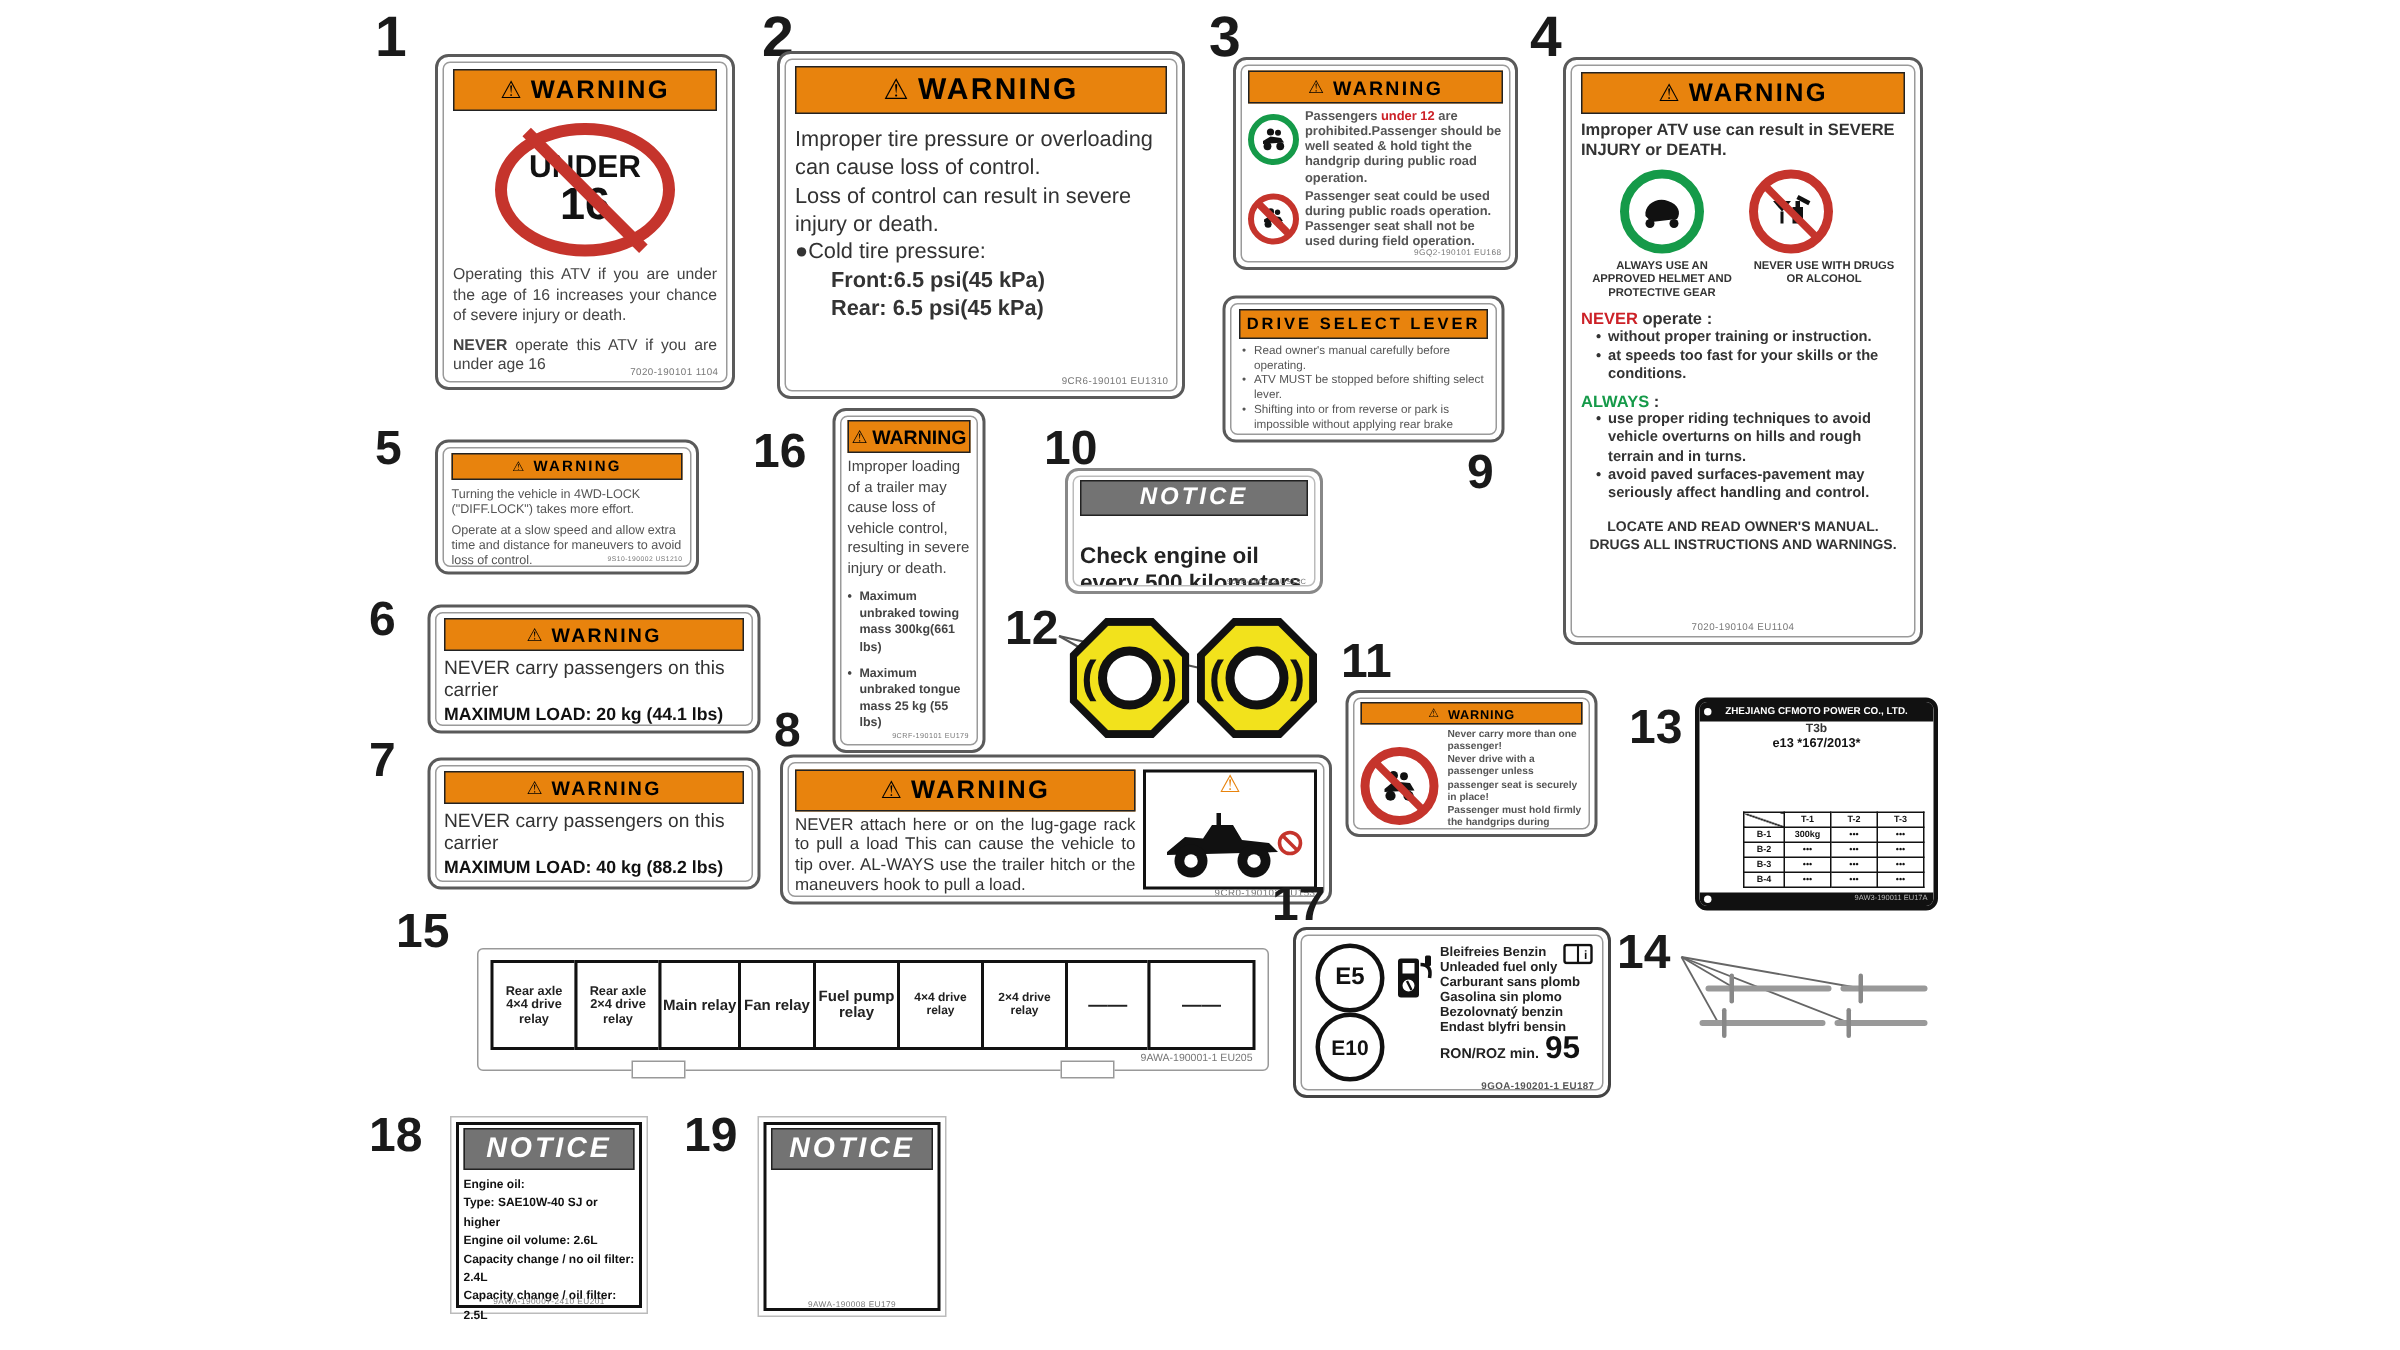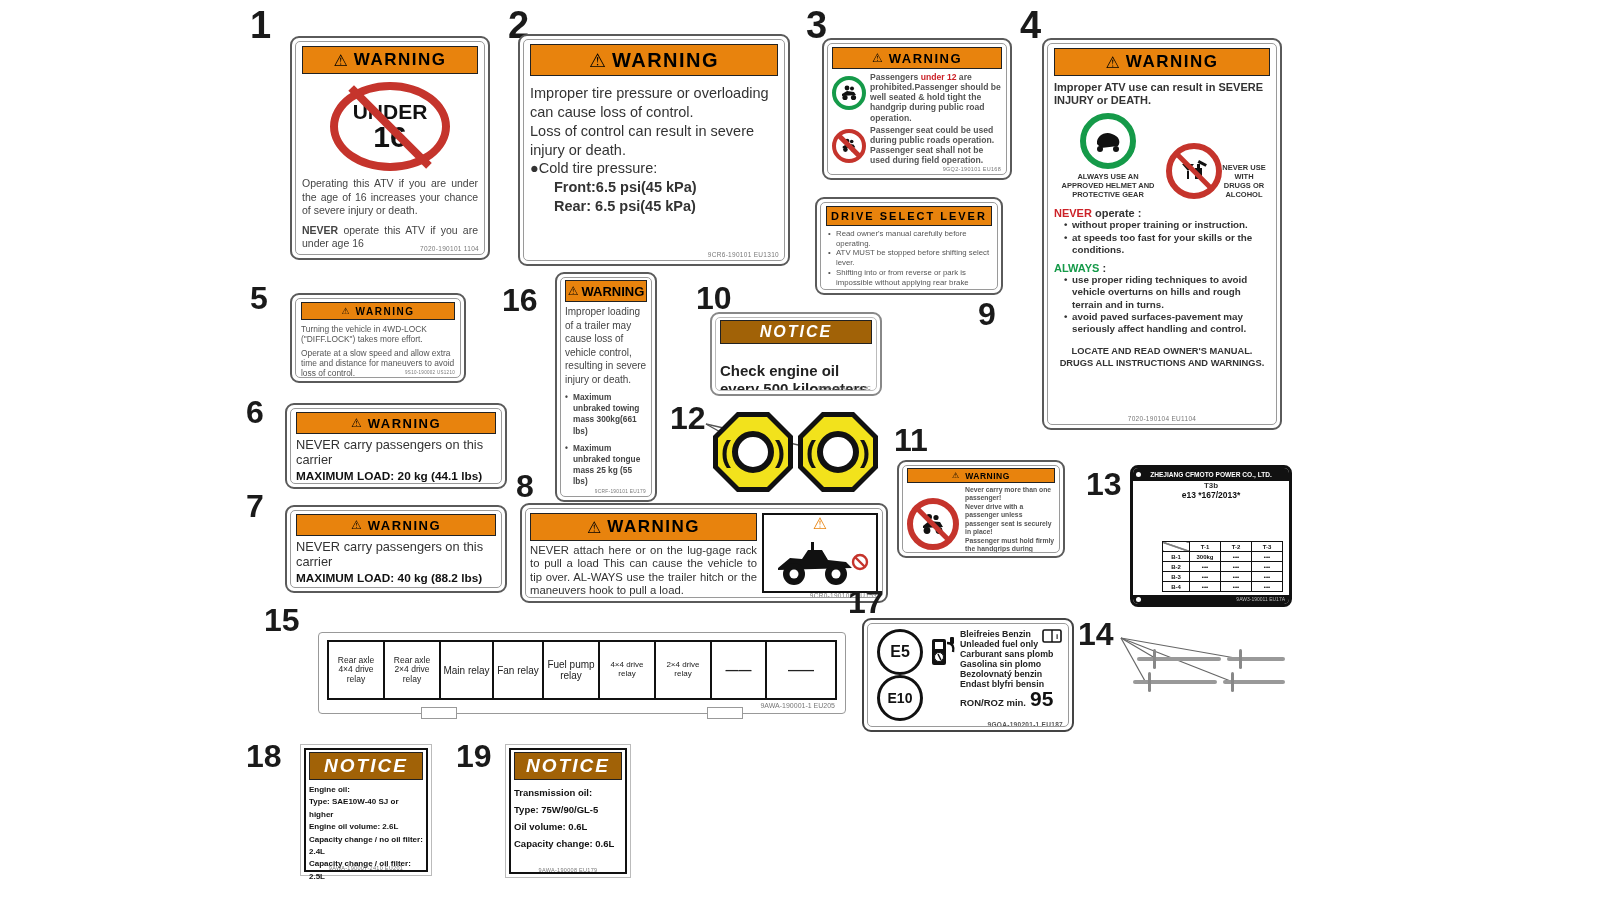--- a/index.html
+++ b/index.html
@@ -11,21 +11,21 @@
   .box-in{box-sizing:border-box;height:100%;border:1px solid #9a9a9a;border-radius:5px;
           padding:4px 6px;position:relative;overflow:hidden;display:flex;flex-direction:column;}
   .whdr{background:#e8830d;border:1px solid #222;color:#000;font-weight:bold;
         display:flex;align-items:center;justify-content:center;gap:6px;letter-spacing:1.5px;flex:none;}
   .whdr .tri{font-weight:normal;letter-spacing:0;}
   .hdr-xl{height:30px;font-size:20px;} .hdr-xl .tri{font-size:19px;}
   .hdr-lg{height:26px;font-size:17px;} .hdr-lg .tri{font-size:16px;}
   .hdr-md{height:20px;font-size:13px;} .hdr-md .tri{font-size:12px;}
   .hdr-sm{height:16px;font-size:10px;} .hdr-sm .tri{font-size:9px;}
   .hdr-xs{height:13px;font-size:8.5px;letter-spacing:.5px;} .hdr-xs .tri{font-size:8px;}
-  .nhdr{background:#a16207;border:1px solid #222;color:#fff;font-weight:bold;font-style:italic;
+  .nhdr{background:#737373;border:1px solid #222;color:#fff;font-weight:bold;font-style:italic;
         display:flex;align-items:center;justify-content:center;letter-spacing:2px;flex:none;}
   .code{position:absolute;right:5px;bottom:2px;font-size:6.5px;color:#777;letter-spacing:.3px;}
   .ban{position:relative;border-radius:50%;}
   .ban::after{content:"";position:absolute;left:-3%;top:calc(50% - 4px);width:106%;height:8px;
               background:#c5342c;transform:rotate(45deg);}
   .ban-thin::after{height:5px;top:calc(50% - 2.5px);}
   .ring{box-sizing:border-box;border-radius:50%;display:flex;align-items:center;justify-content:center;flex:none;}
   .bullet{position:relative;padding-left:8px;}
   .bullet::before{content:"\2022";position:absolute;left:0;top:0;}
   .oct{position:absolute;width:80px;height:80px;
@@ -34,21 +34,21 @@
   .oct-in{width:70px;height:70px;clip-path:polygon(30% 0,70% 0,100% 30%,100% 70%,70% 100%,30% 100%,0 70%,0 30%);
           background:#f2e21c;display:flex;align-items:center;justify-content:center;gap:1px;position:relative;}
   .oct-c{width:30px;height:30px;border-radius:50%;background:#fff;border:6px solid #111;flex:none;}
   .oct-paren{font-size:30px;font-weight:bold;color:#111;line-height:1;}
   table.tplate{border-collapse:collapse;font-size:6px;color:#111;}
   table.tplate td,table.tplate th{border:1px solid #111;padding:0 2px;text-align:center;height:9px;font-weight:bold;}
   .diag{background:linear-gradient(to top right,transparent 46%,#111 48%,#111 52%,transparent 54%);}
   .cellrow{display:flex;align-items:stretch;}
   .rcell{box-sizing:border-box;border:2px solid #111;margin-left:-2px;background:#fff;
          display:flex;align-items:center;justify-content:center;text-align:center;
-         font-size:8.5px;line-height:1.1;color:#222;padding:1px;}
+         font-size:8.5px;line-height:1.1;color:#222;padding:1px;font-weight:bold;}
   .rcell:first-child{margin-left:0;}
   .jt{text-align:justify;}
 </style>
 </head>
 <body>
 
 <div id="canvas">
 
   <div class="num" style="left:250px;top:6px;">1</div>
   <div class="box" style="left:290px;top:36px;width:200px;height:224px;">
@@ -148,21 +148,21 @@
         <div style="display:flex;flex-direction:column;align-items:center;width:100px;">
           <div class="ring" style="width:56px;height:56px;border:6px solid #159a49;">
             <svg width="34" height="26" viewBox="0 0 34 26">
               <path d="M6 16 C5 8 14 3 21 6 C28 8 30 14 27 18 L10 20 Z" fill="#111"></path>
               <circle cx="9" cy="21" r="3" fill="#111"></circle>
                 <circle cx="25" cy="21" r="3" fill="#111"></circle>
             </svg>
           </div>
           <div style="font-size:7.5px;font-weight:bold;text-align:center;line-height:1.2;margin-top:3px;color:#333;">ALWAYS USE AN APPROVED HELMET AND PROTECTIVE GEAR</div>
         </div>
-        <div style="display:flex;align-items:flex-end;width:100px;">
+        <div style="display:flex;flex-direction:column;align-items:flex-start;width:100px;">
           <div class="ring ban ban-thin" style="width:56px;height:56px;border:6px solid #c5342c;">
             <svg width="30" height="26" viewBox="0 0 30 26">
               <path d="M3 6 L15 6 L9 13 Z" fill="#111"></path>
                 <rect x="8" y="13" width="2" height="8" fill="#111"></rect>
               <rect x="16" y="10" width="7" height="11" fill="#111"></rect>
                 <rect x="18" y="6" width="3" height="4" fill="#111"></rect>
               <rect x="20" y="2" width="9" height="3" fill="#111" transform="rotate(28 20 2)"></rect>
             </svg>
           </div>
           <div style="font-size:7.5px;font-weight:bold;text-align:center;line-height:1.2;margin-top:3px;color:#333;">NEVER USE WITH DRUGS OR ALCOHOL</div>
@@ -459,23 +459,17 @@
         <div>Capacity change / oil filter:  2.5L</div>
       </div>
       <div class="code" style="left:0;right:0;text-align:center;font-size:5.5px;bottom:-1px;">9AWA-190007-2410  EU201</div>
     </div>
   </div>
 
   <div class="num num-sm" style="left:456px;top:740px;">19</div>
   <div style="position:absolute;left:505px;top:744px;width:126px;height:134px;box-sizing:border-box;border:1px solid #bbb;background:#fff;padding:3px;">
     <div style="box-sizing:border-box;height:100%;border:2px solid #111;display:flex;flex-direction:column;padding:2px 3px;position:relative;">
       <div class="nhdr" style="height:26px;font-size:19px;">NOTICE</div>
-      <div style="font-size:9.5px;font-weight:bold;color:#111;line-height:1.8;margin-top:4px;">
-        <div>Transmission oil:</div>
-        <div>Type: 75W/90/GL-5</div>
-        <div>Oil volume:  0.6L</div>
-        <div>Capacity change: 0.6L</div>
-      </div>
       <div class="code" style="left:0;right:0;text-align:center;font-size:5.5px;bottom:-1px;">9AWA-190008  EU179</div>
     </div>
   </div>
 
 </div>
 
 </body></html>

